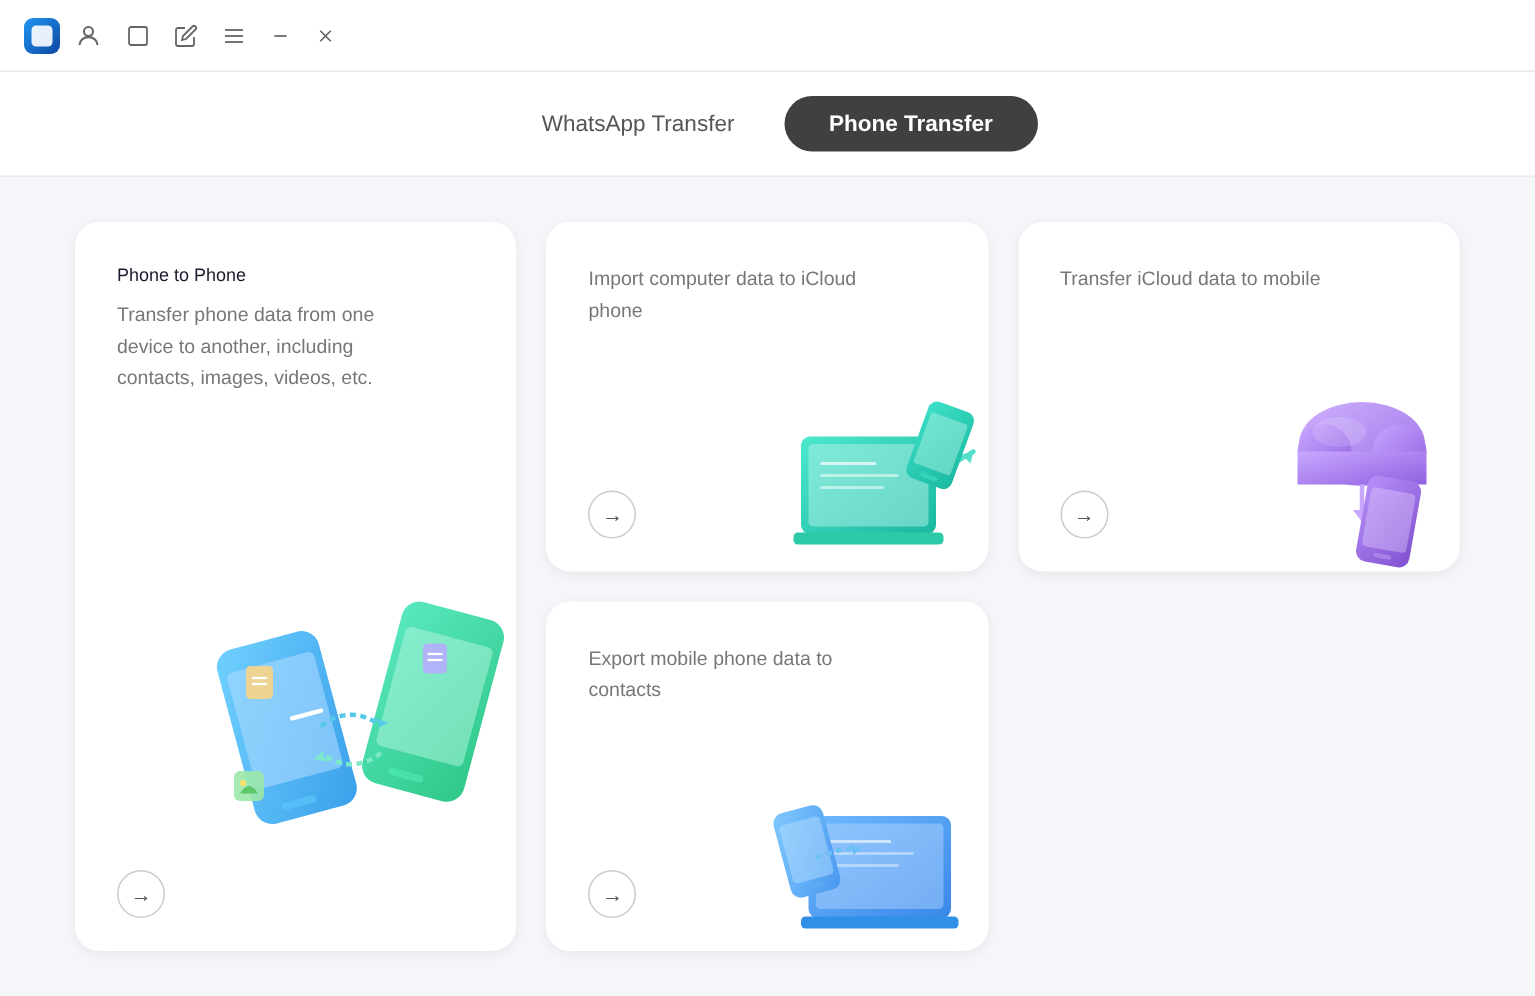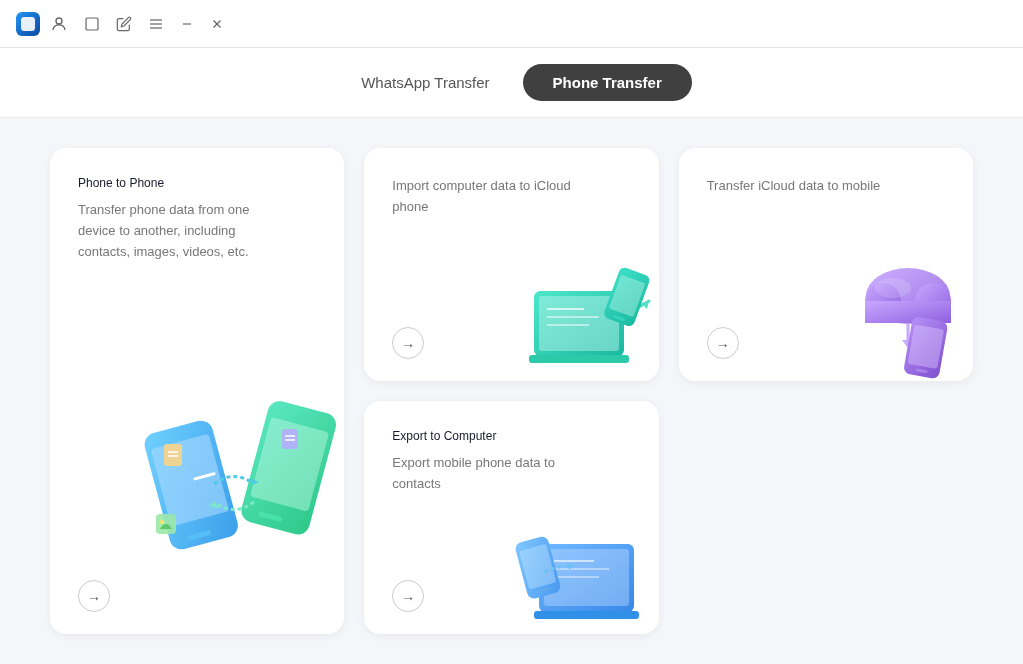--- a/index.html
+++ b/index.html
@@ -372,21 +372,20 @@
             <stop offset="100%" stop-color="#8050d0"></stop>
           </linearGradient>
         </defs>
       </svg>
     </div>
 
     <div class="card-arrow">→</div>
   </div>
 
   <div class="card">
-    <div class="card-title">Export to Computer</div>
     <div class="card-desc">Export mobile phone data to contacts</div>
 
     <div class="illustration export-illus">
       <svg width="150" height="115" viewBox="0 0 150 115">
 
         <g transform="translate(30, 15)">
           <rect x="0" y="15" width="95" height="68" rx="6" fill="url(#blueGrad2)"></rect>
           <rect x="5" y="20" width="85" height="57" rx="3" fill="#b8d8ff" opacity="0.45"></rect>
 
           <line x1="12" y1="32" x2="55" y2="32" stroke="white" stroke-width="2" opacity="0.6"></line>

